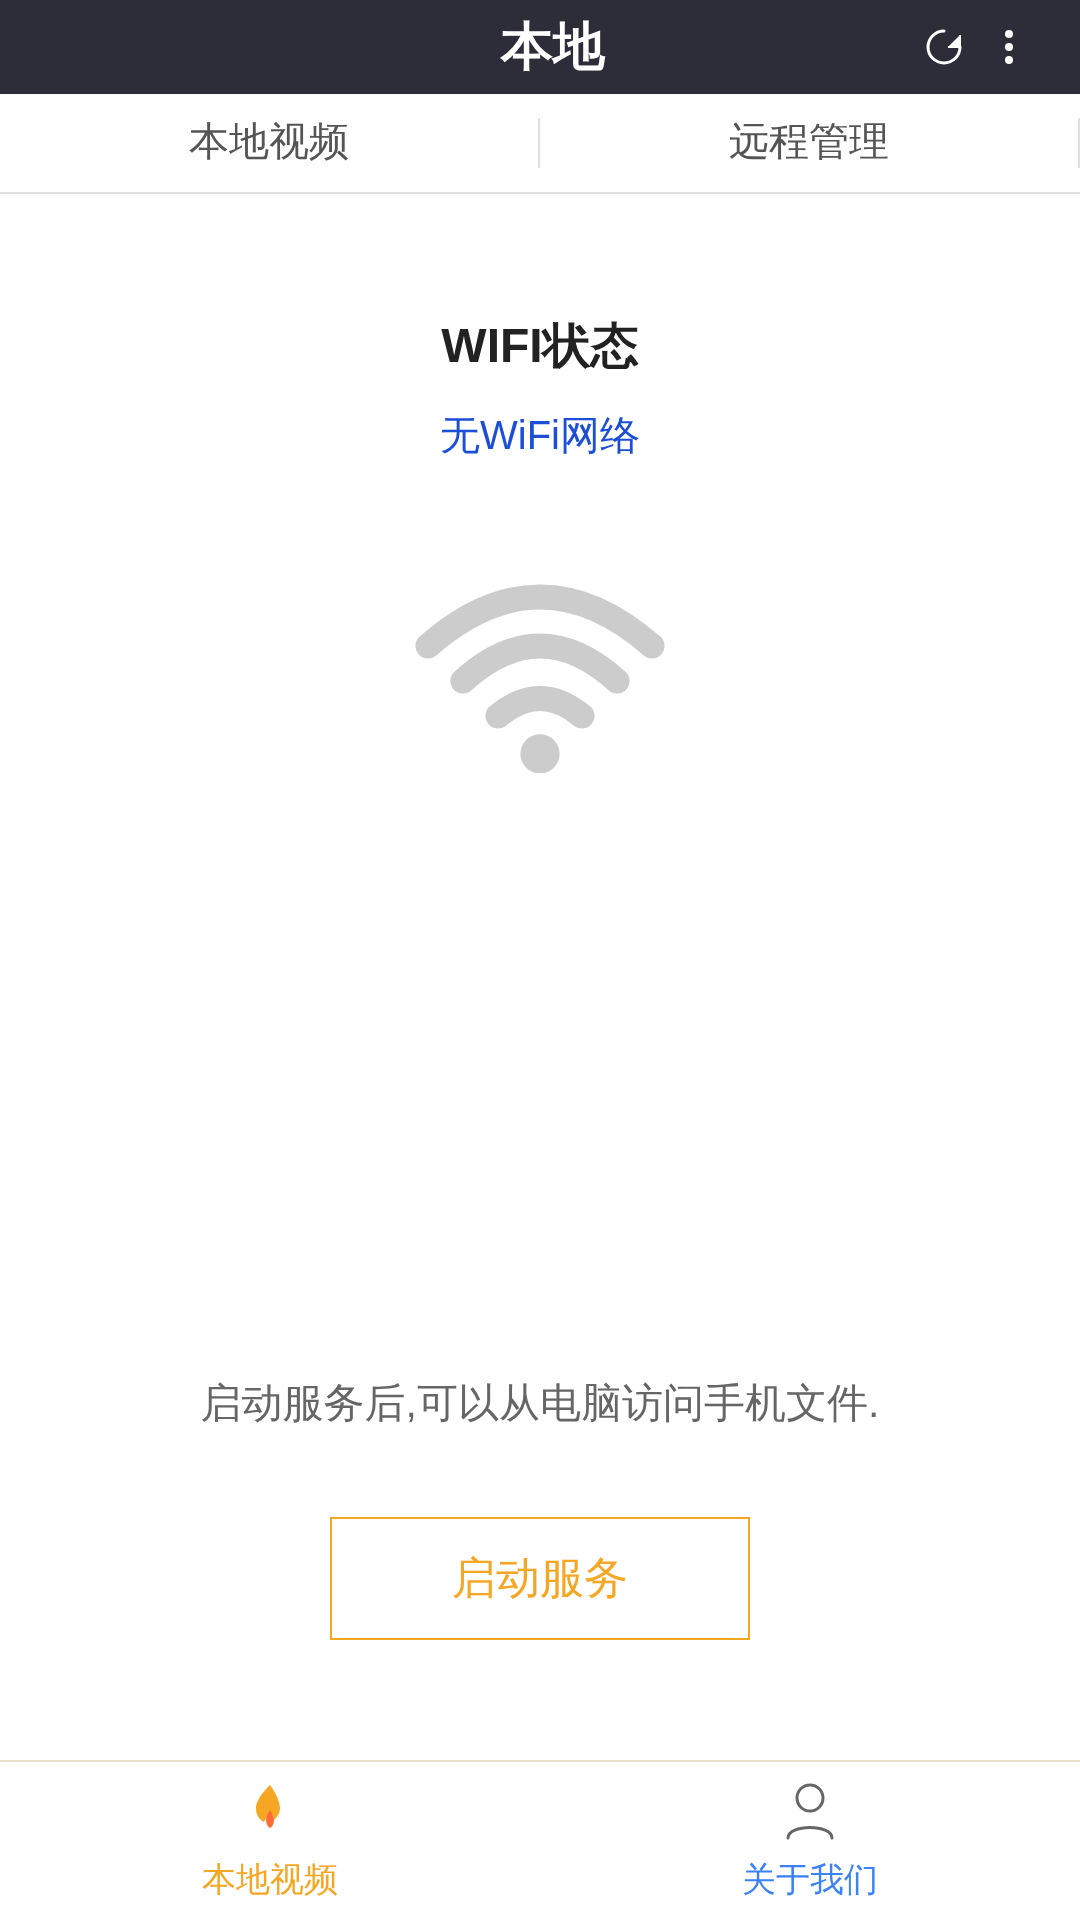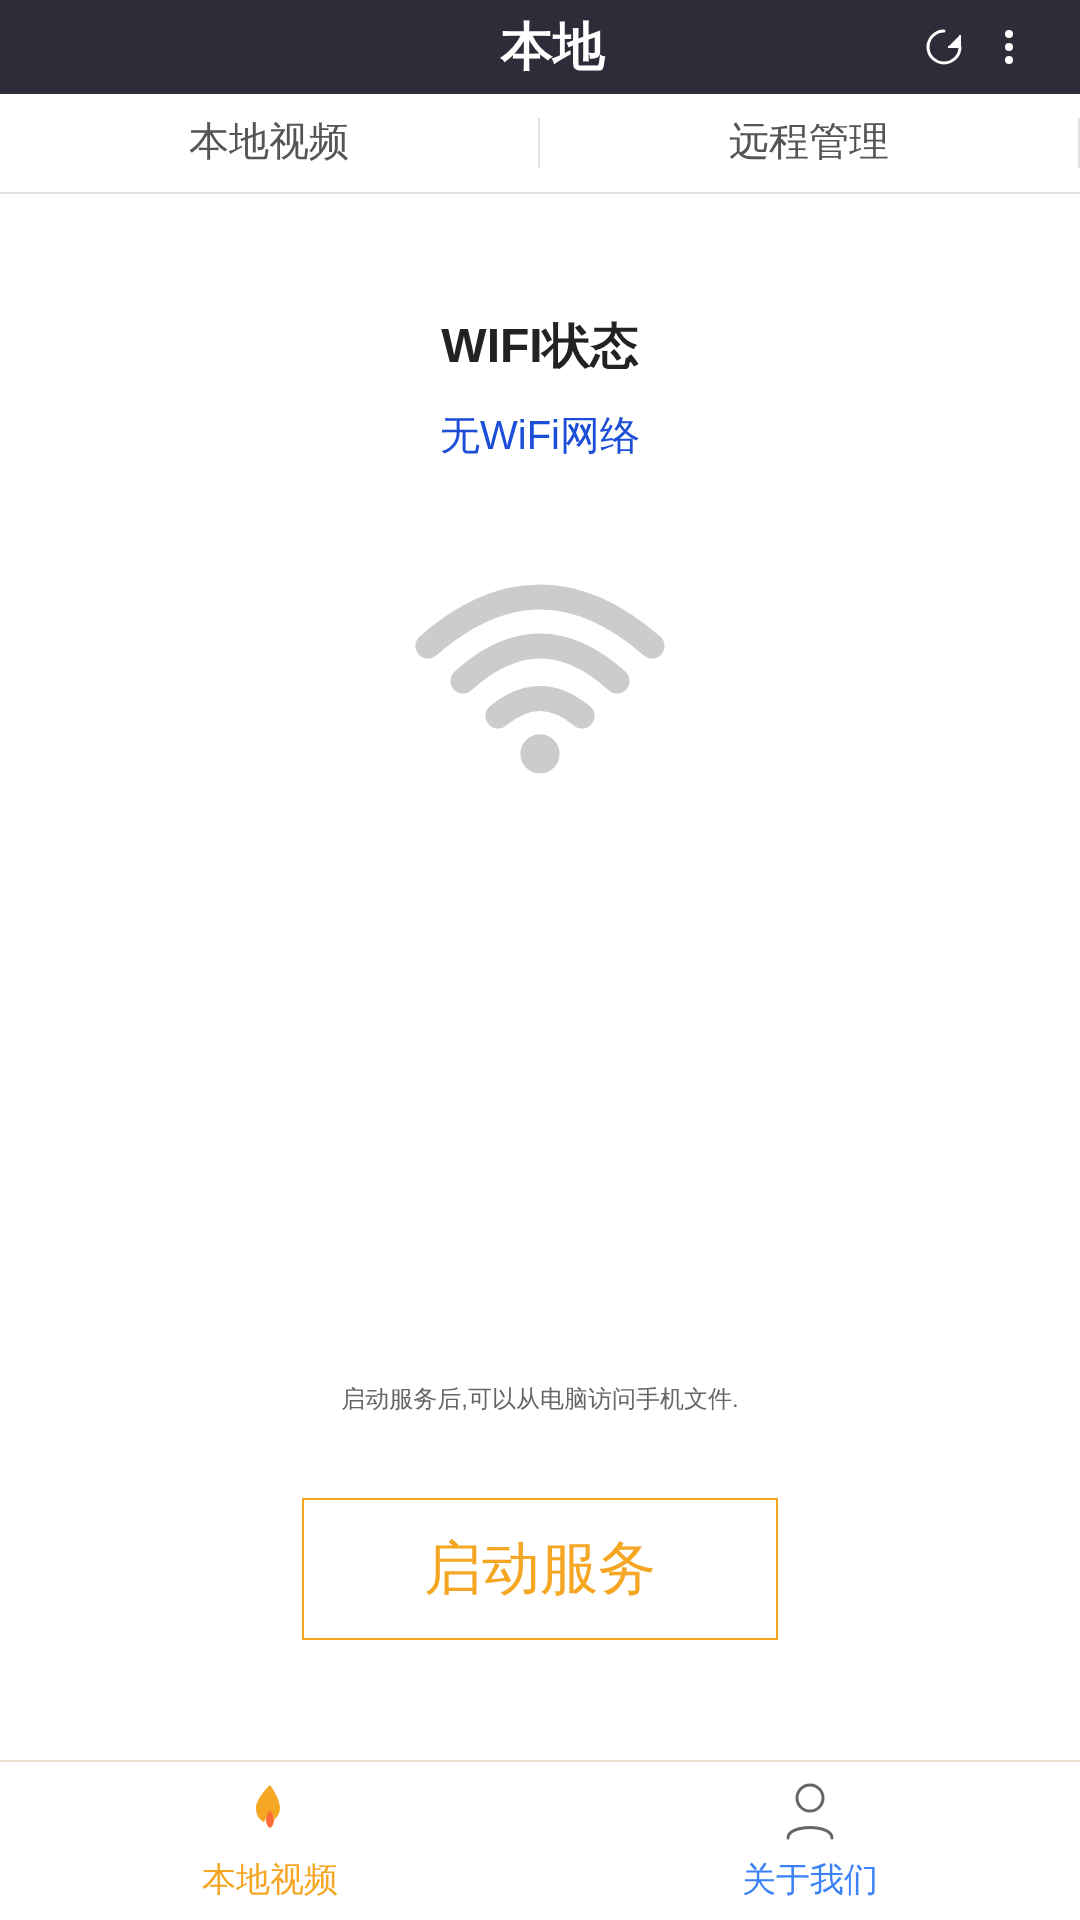--- a/index.html
+++ b/index.html
@@ -112,33 +112,33 @@
     .wifi-icon-container {
       margin: 20px 0 60px;
     }
 
     .wifi-icon-container svg {
       width: 280px;
       height: 240px;
     }
 
     .service-info-text {
-      font-size: 24px;
+      font-size: 41px;
       color: #666666;
       text-align: right;
       margin-top: auto;
       margin-bottom: 80px;
       line-height: 1.6;
     }
 
     .start-service-btn {
       border: 2px solid #f5a623;
       background: #ffffff;
       color: #f5a623;
-      font-size: 58px;
+      font-size: 44px;
       padding: 30px 120px;
       cursor: pointer;
       margin-bottom: 60px;
     }
 
     
     .bottom-nav {
       background: #ffffff;
       border-top: 2px solid #e8e0c8;
       height: 160px;

